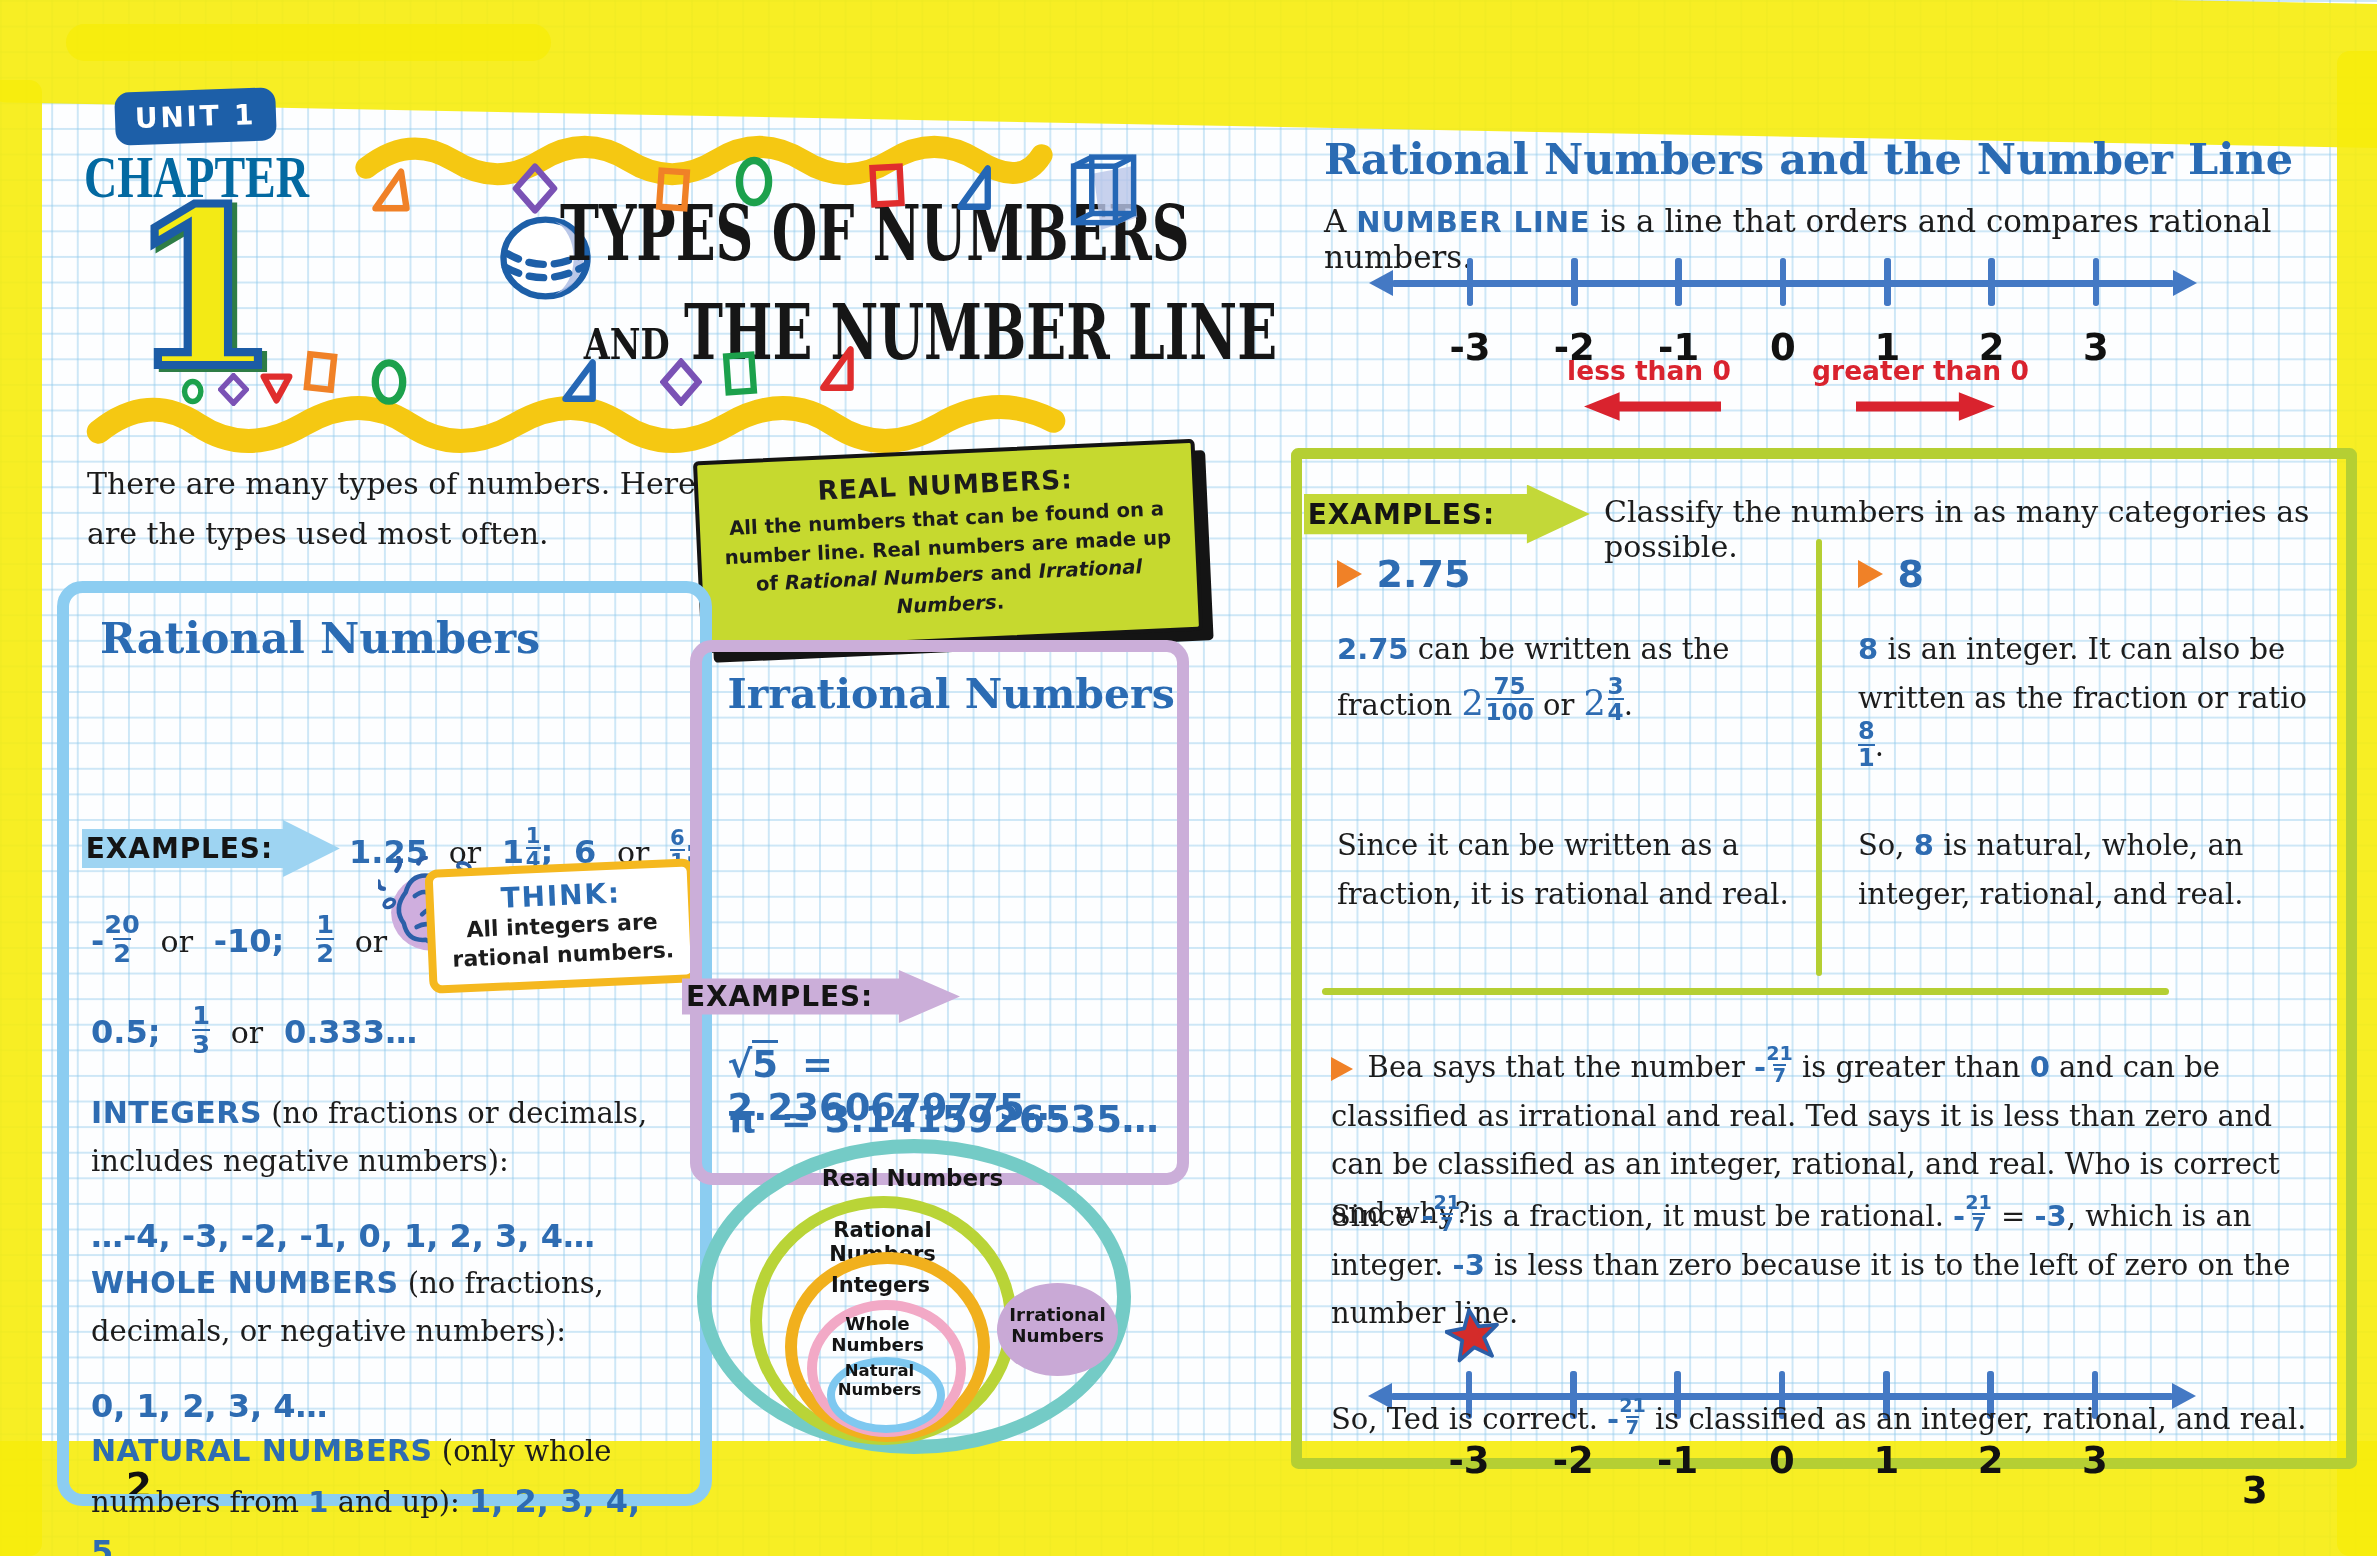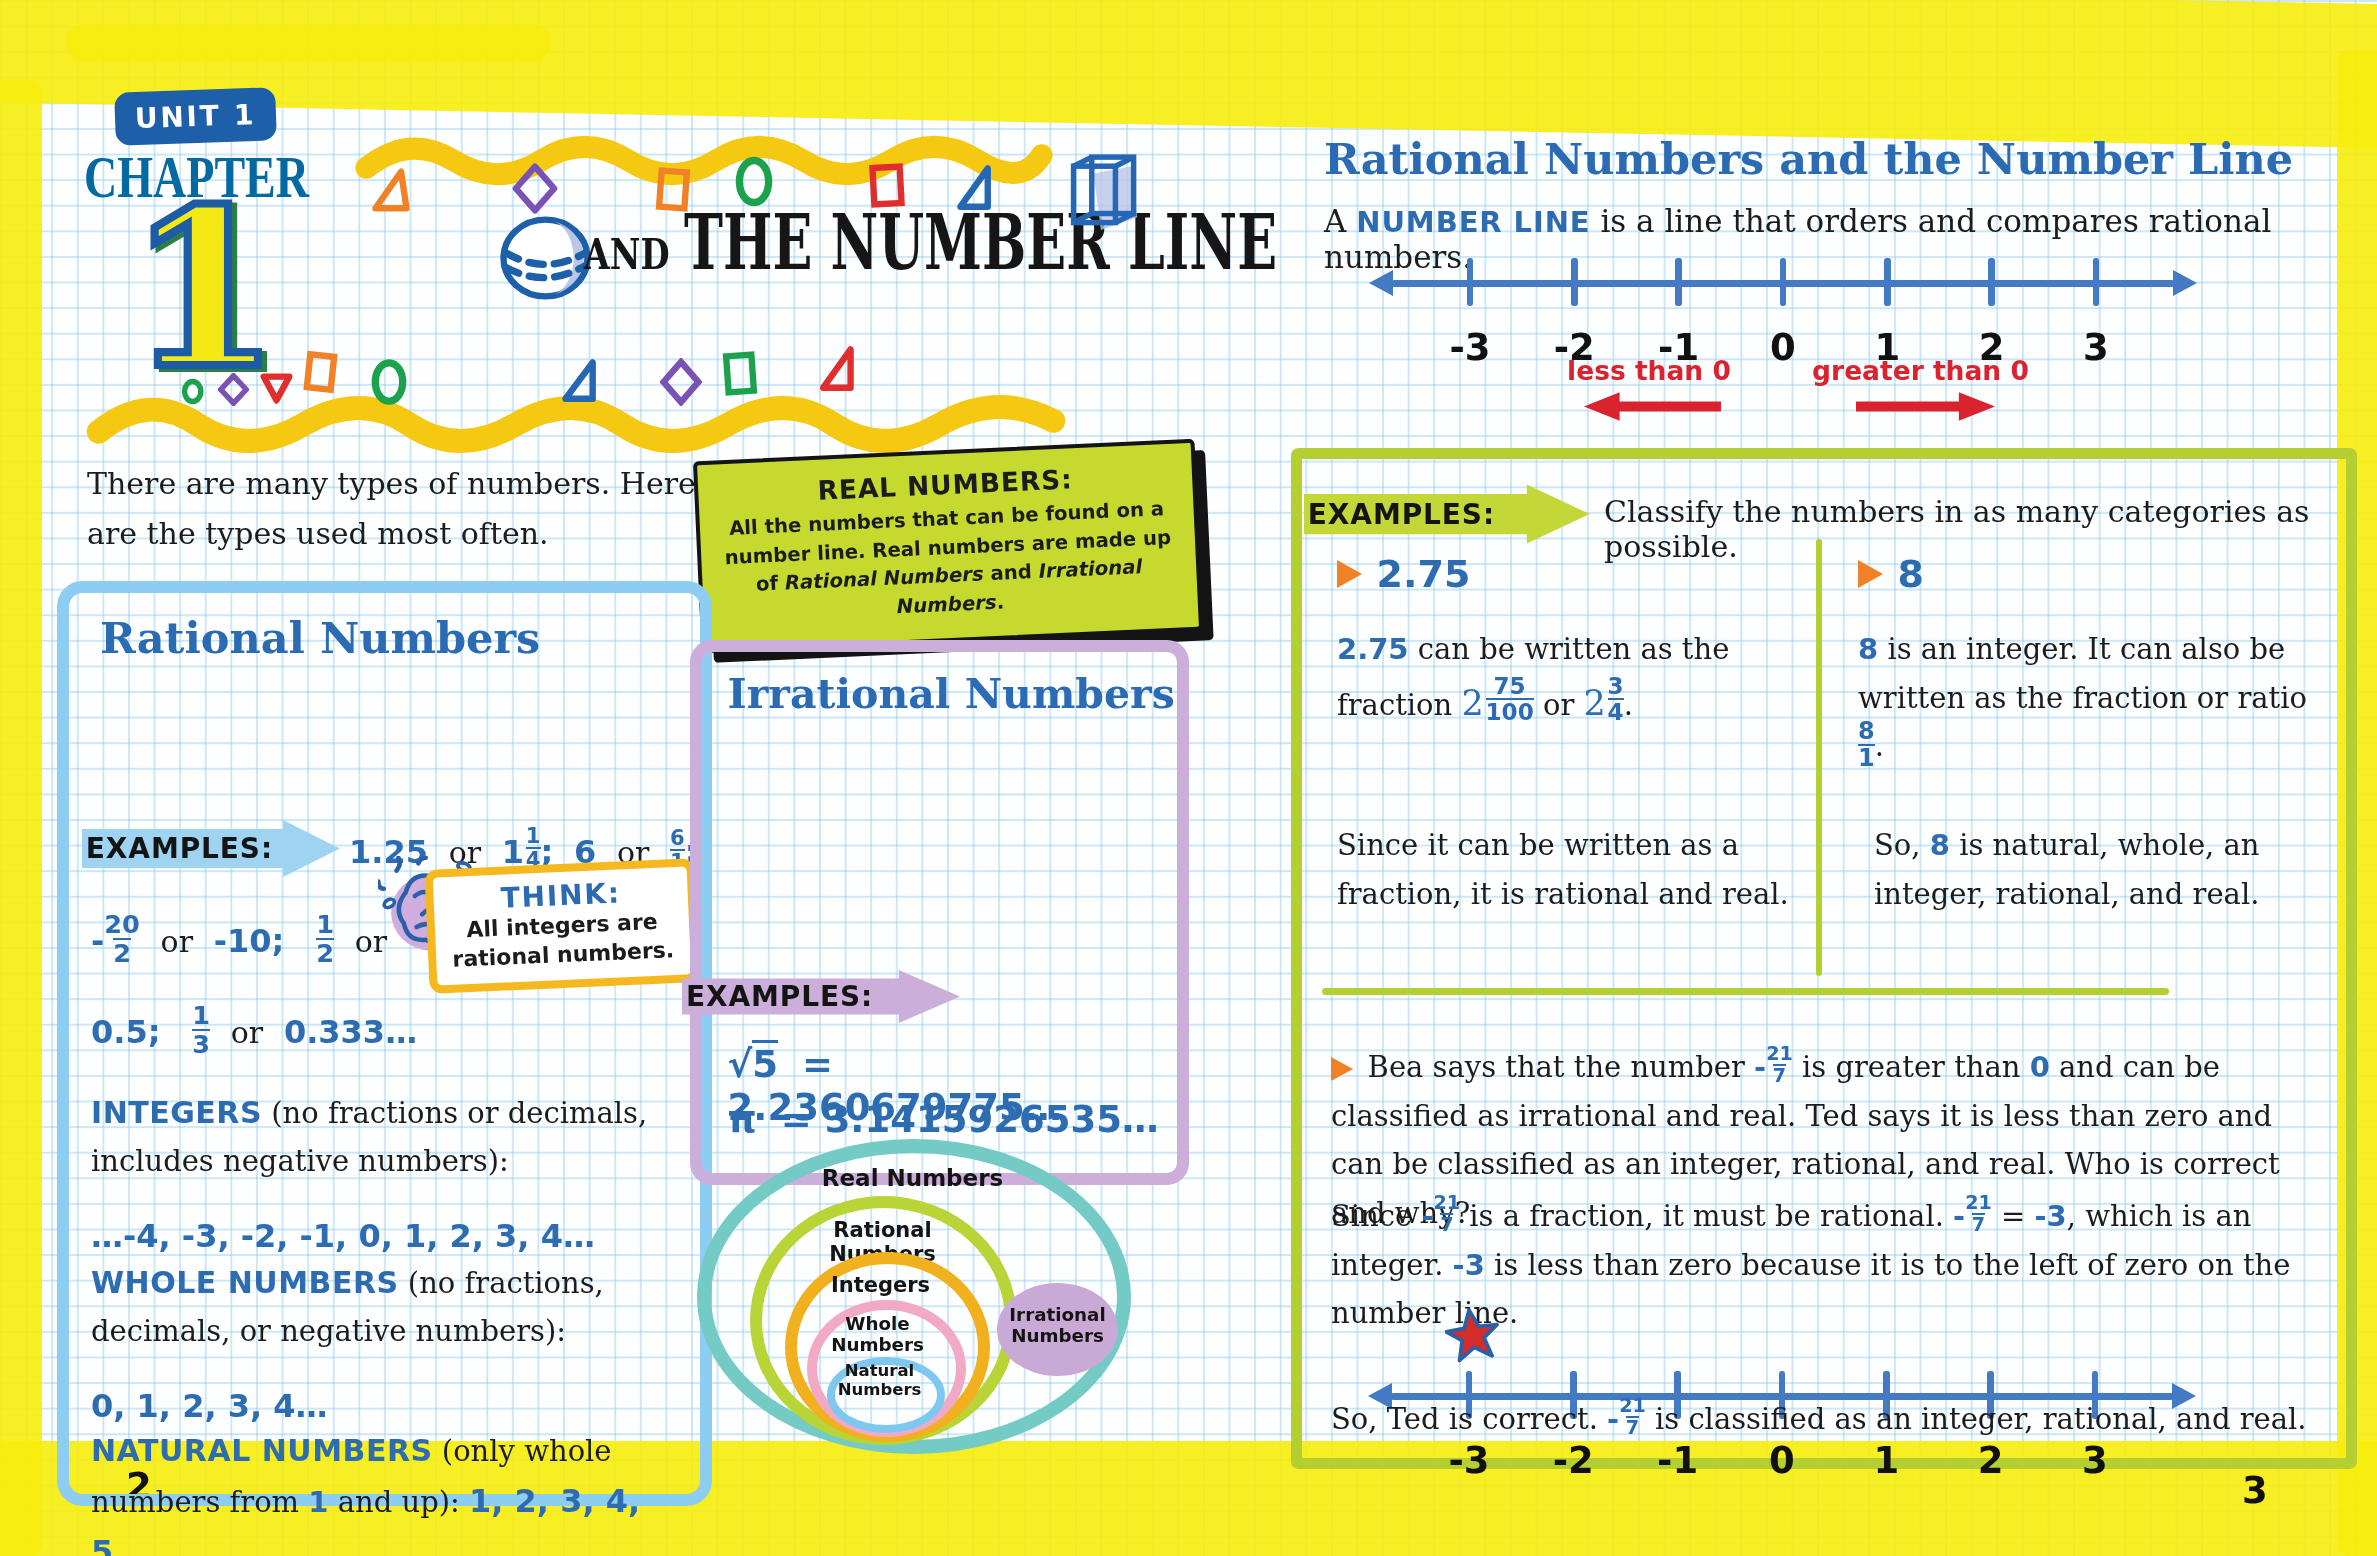--- a/index.html
+++ b/index.html
@@ -122,20 +122,21 @@
 <div class="abs bigone">1</div>
 
 <svg class="abs" style="left:498px;top:216px;" width="95" height="84" viewBox="0 0 104 92">
   <ellipse cx="52" cy="46" rx="46" ry="42" fill="#ffffff" stroke="#1d5fa8" stroke-width="7"></ellipse>
   <path d="M62,6 A46,42 0 0 1 62,86 A30,42 0 0 0 62,6" fill="#aebde4" opacity=".85"></path>
   <path d="M8,40 Q52,66 96,40" fill="none" stroke="#1d5fa8" stroke-width="8" stroke-dasharray="16 12" stroke-linecap="round"></path>
   <path d="M8,56 Q52,80 96,54" fill="none" stroke="#1d5fa8" stroke-width="8" stroke-dasharray="16 12" stroke-linecap="round"></path>
 </svg>
 
 <div class="abs title-wrap">
+  <div class="title-line1"><span class="condense">TYPES OF NUMBERS</span></div>
   <div class="title-line2-row">
     <span class="title-and">AND</span>
     <span class="title-line2"><span class="condense">THE NUMBER LINE</span></span>
   </div>
 </div>
 
 <svg class="abs" style="left:352px;top:126px;" width="704" height="71" viewBox="0 0 770 78">
   <path d="M14,46 Q62,8 110,38 T 206,38 T 302,38 T 398,38 T 494,38 T 590,38 T 686,38 T 756,32" fill="none" stroke="#f5c812" stroke-width="24" stroke-linecap="round"></path>
 </svg>
 <svg class="abs" style="left:84px;top:386px;" width="1006" height="77" viewBox="0 0 1100 84">
@@ -386,21 +387,21 @@
 
   <div class="abs" style="left:556px;top:93px;">
     <span class="tri-bullet"></span><span class="ex-value">8</span>
   </div>
   <div class="abs body32" style="left:556px;top:166px;width:468px;">
     <span class="bn">8</span><span> is an integer. It can also be written as the fraction or ratio </span><span class="frac" style="font-size:24px;">
         <span class="num">8</span>
         <span class="den">1</span>
       </span><span>.</span>
   </div>
-  <div class="abs body32" style="left:556px;top:362px;width:468px;margin-left:16px;">
+  <div class="abs body32" style="left:556px;top:362px;width:468px;">
     <span>So, </span><span class="bn">8</span><span> is natural, whole, an integer, rational, and real.</span>
   </div>
 
   <div class="abs body32" style="left:29px;top:584px;width:975px;">
     <span class="tri-bullet" style="border-left-width:22px;border-top-width:12.8px;border-bottom-width:12.8px;"></span><span>Bea says that the number </span><span class="bn"><span>-</span><span class="frac">
           <span class="num">21</span>
           <span class="den">7</span>
         </span></span><span> is greater than </span><span class="bn">0</span><span> and can be classified as irrational and real. Ted says it is less than zero and can be classified as an integer, rational, and real. Who is correct and why?</span>
   </div>
 

